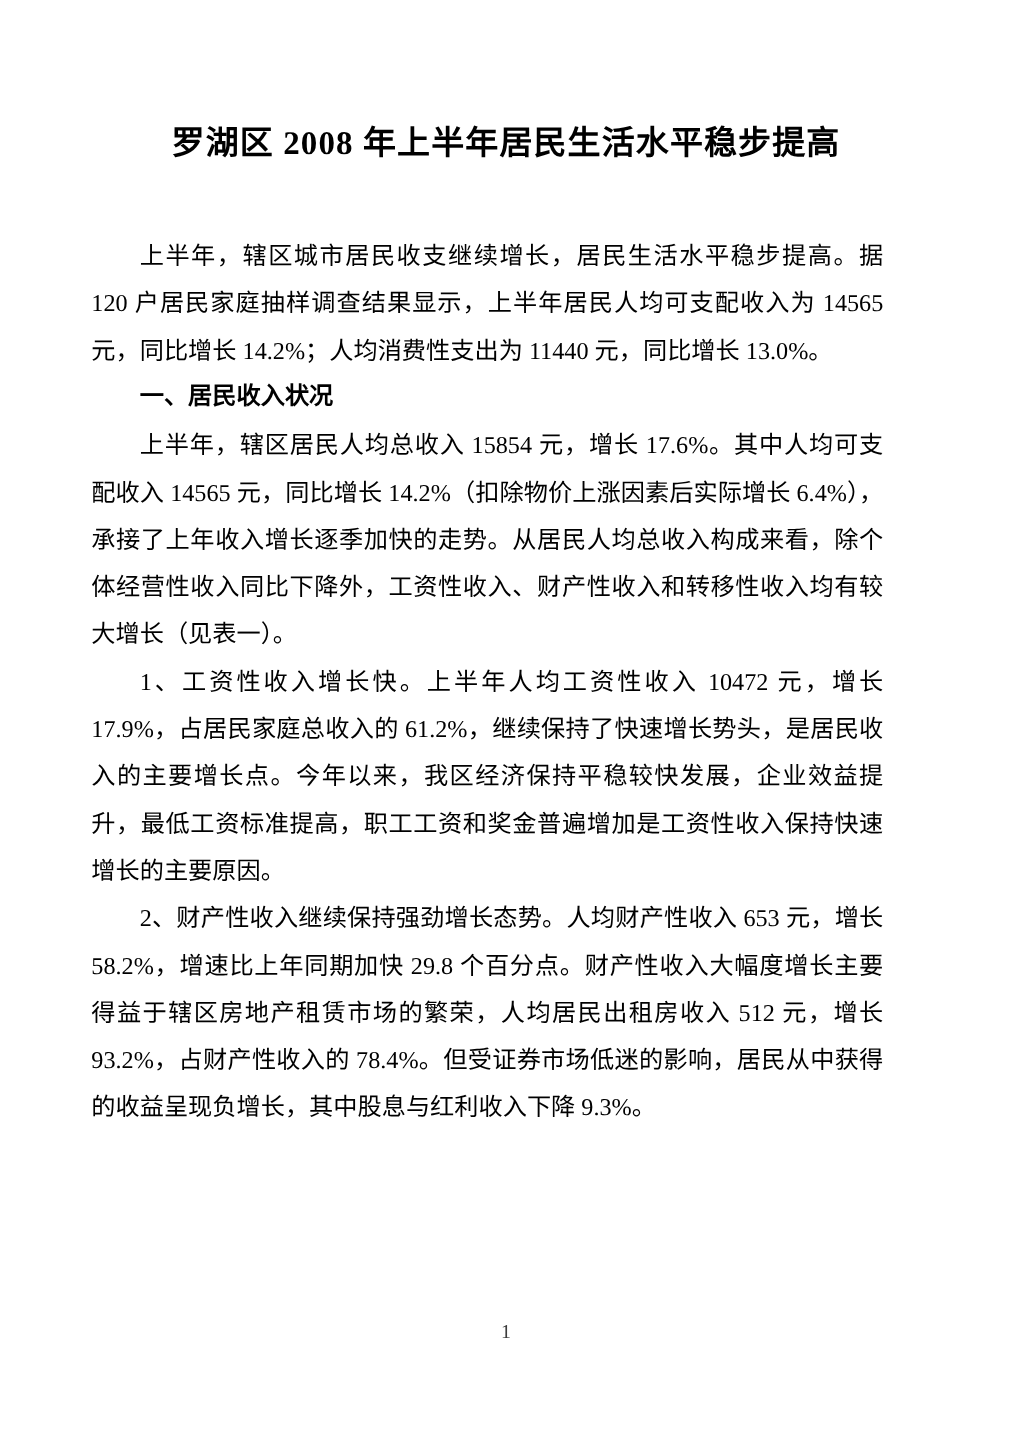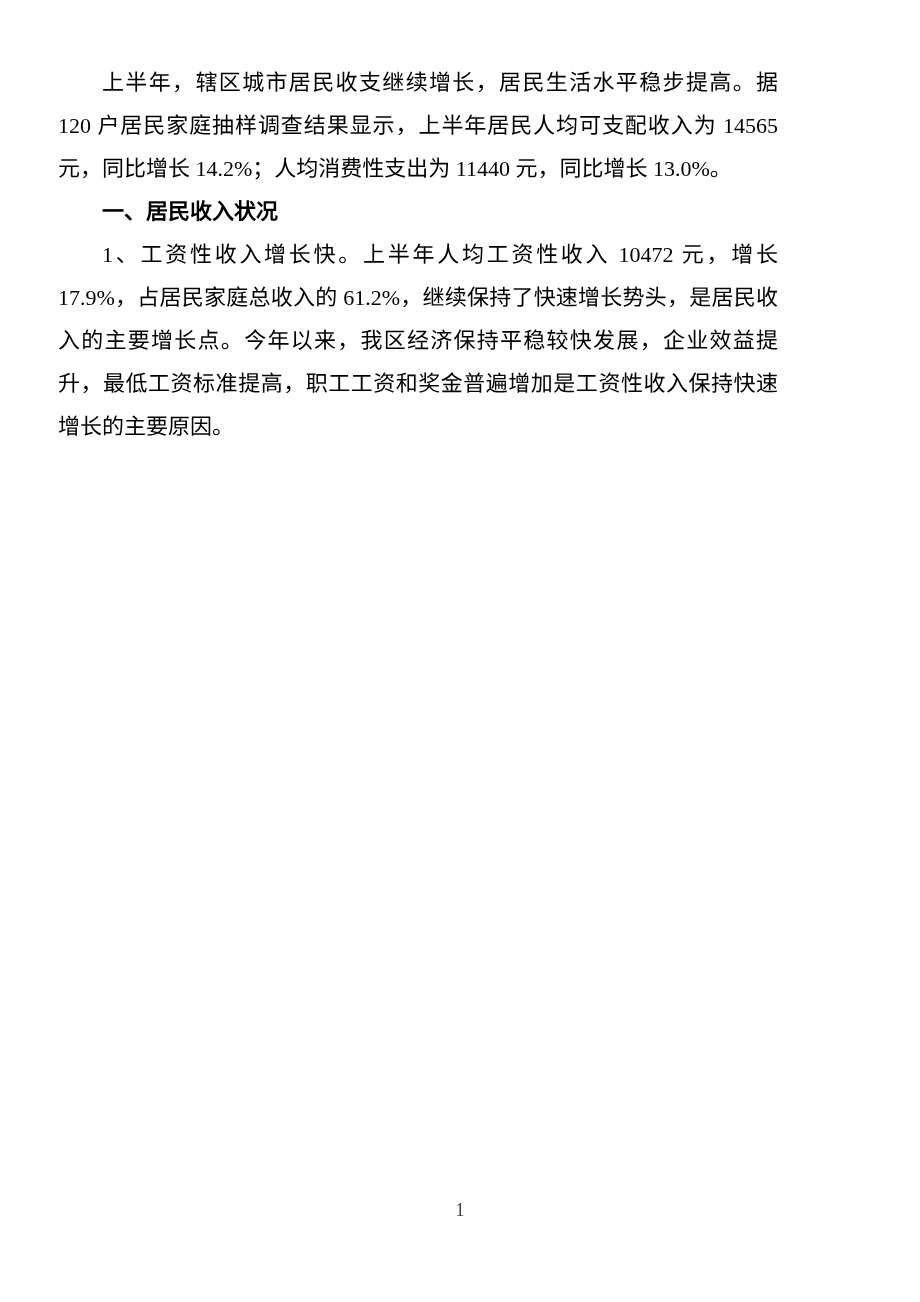--- a/index.html
+++ b/index.html
@@ -16,52 +16,55 @@
   }
   .doc-title {
     padding-top: 112px;
     text-align: center;
     font-size: 30px;
     line-height: 38px;
     font-weight: bold;
     letter-spacing: 1px;
   }
   .content {
-    margin: 61px 100px 0 58px;
+    margin: 61px 100px 0 83px;
     width: 720px;
     font-size: 22px;
     line-height: 43px;
     text-align: justify;
     text-justify: inter-character;
   }
   .para {
     text-indent: 2em;
   }
   .heading {
     font-weight: bold;
-    font-family: Liberation Serif, serif;
+    font-family: Liberation Mono, monospace;
   }
   .page-number {
     position: absolute;
     top: 1198px;
     left: 0;
     width: 100%;
     text-align: center;
     font-size: 18px;
     line-height: 24px;
     color: #3c3c3c;
   }
 </style>
 </head>
 <body>
 
 <div class="page">
 
+  <h1 class="doc-title">罗湖区 2008 年上半年居民生活水平稳步提高</h1>
 
   <div class="content">
     <p class="para">上半年，辖区城市居民收支继续增长，居民生活水平稳步提高。据 120 户居民家庭抽样调查结果显示，上半年居民人均可支配收入为 14565 元，同比增长 14.2%；人均消费性支出为 11440 元，同比增长 13.0%。</p>
     <p class="para heading">一、居民收入状况</p>
+    <p class="para">上半年，辖区居民人均总收入 15854 元，增长 17.6%。其中人均可支配收入 14565 元，同比增长 14.2%（扣除物价上涨因素后实际增长 6.4%），承接了上年收入增长逐季加快的走势。从居民人均总收入构成来看，除个体经营性收入同比下降外，工资性收入、财产性收入和转移性收入均有较大增长（见表一）。</p>
     <p class="para">1、工资性收入增长快。上半年人均工资性收入 10472 元，增长 17.9%，占居民家庭总收入的 61.2%，继续保持了快速增长势头，是居民收入的主要增长点。今年以来，我区经济保持平稳较快发展，企业效益提升，最低工资标准提高，职工工资和奖金普遍增加是工资性收入保持快速增长的主要原因。</p>
+    <p class="para">2、财产性收入继续保持强劲增长态势。人均财产性收入 653 元，增长 58.2%，增速比上年同期加快 29.8 个百分点。财产性收入大幅度增长主要得益于辖区房地产租赁市场的繁荣，人均居民出租房收入 512 元，增长 93.2%，占财产性收入的 78.4%。但受证券市场低迷的影响，居民从中获得的收益呈现负增长，其中股息与红利收入下降 9.3%。</p>
   </div>
 
   <div class="page-number">1</div>
 
 </div>
 
 </body></html>

